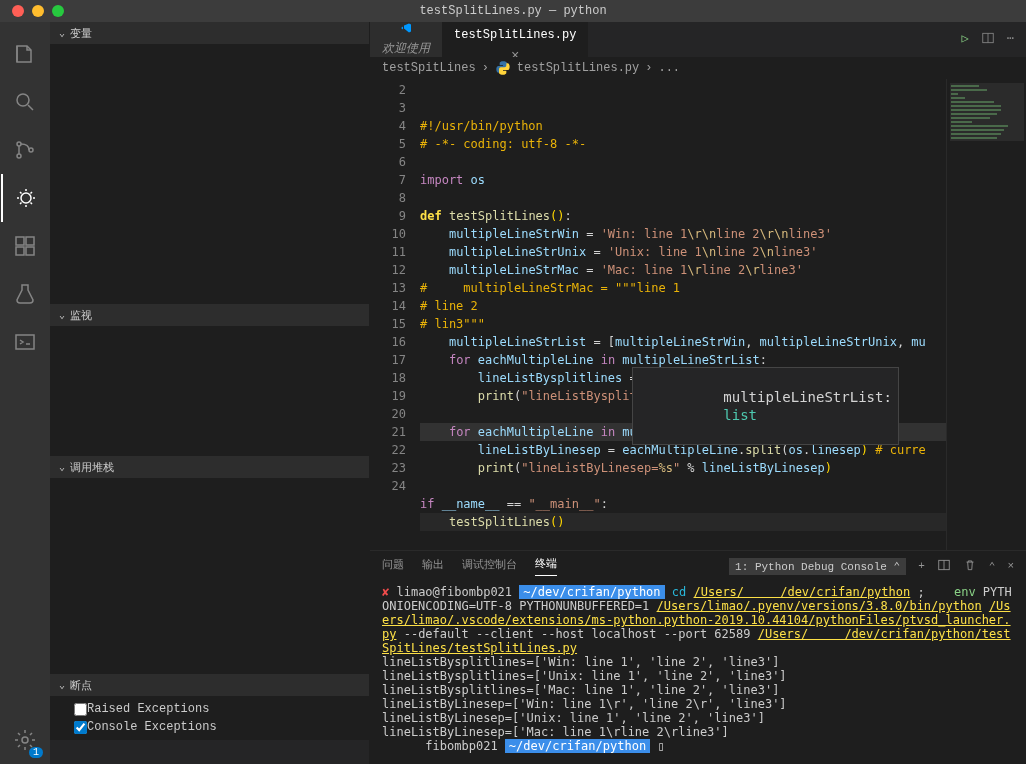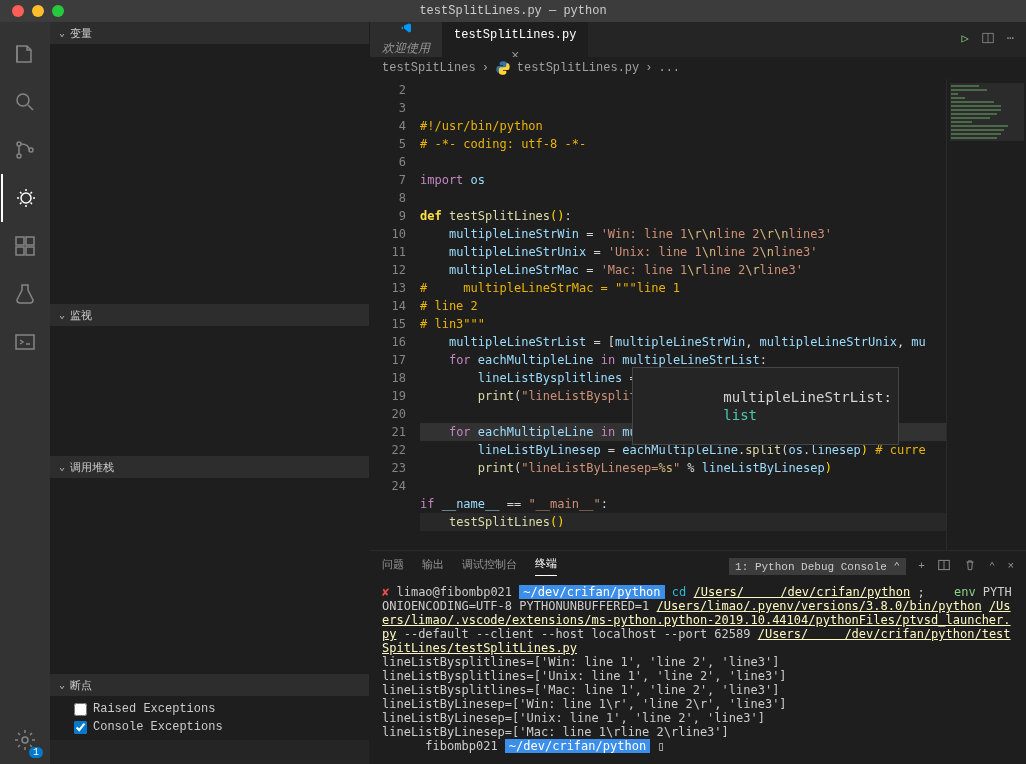--- a/index.html
+++ b/index.html
@@ -71,21 +71,21 @@
 .section-header {
   height: 22px; display: flex; align-items: center; padding: 0 4px;
   color: #ccc; font-size: 11px; background: #2d2d2d; cursor: pointer;
 }
 .chev { width: 16px; text-align: center; font-size: 10px; }
 .section-body { flex: 0 0 auto; background: #1e1e1e; }
 .sec-variables { height: 260px; }
 .sec-watch { height: 130px; }
 .sec-callstack { height: 196px; }
 .sec-breakpoints { height: auto; padding: 4px 0; }
-.bp-item { display: flex; align-items: center; padding: 2px 24px; gap: 6px; font-size: 12px; }
+.bp-item { display: flex; align-items: center; padding: 2px 24px; font-size: 12px; }
 .bp-item input { accent-color: #007acc; }
 .editor-area { flex: 1; display: flex; flex-direction: column; background: #1e1e1e; }
 .tabs-row { height: 35px; background: #252526; display: flex; align-items: center; }
 .tab {
   height: 35px; display: flex; align-items: center; padding: 0 12px; gap: 6px;
   background: #2d2d2d; color: #969696; font-size: 12px; cursor: pointer; flex-direction: column;
 }
 .tab.active { background: #1e1e1e; color: #ffffff; }
 .tab-close { color: #969696; font-size: 14px; }
 .tab-actions { margin-left: auto; display: flex; gap: 12px; padding-right: 12px; color: #858585; }
@@ -144,21 +144,21 @@
 .panel-right { margin-left: auto; display: flex; align-items: center; gap: 12px; }
 .panel-combo { background: #3c3c3c; padding: 2px 6px; font-size: 11px; color: #ccc; }
 .terminal {
   flex: 1; font-family: 'Menlo', monospace; font-size: 12px; line-height: 14px;
   padding: 4px 12px; overflow: hidden; white-space: pre-wrap; word-break: break-all;
 }
 .term-red { color: #f14c4c; }
 .term-green { color: #89d185; margin-left: 22px; }
 .term-cyan { color: #29b8db; }
 .term-path { background: #3b8eea; color: #fff; padding: 0 4px; }
-.term-link { color: #fef9c3; text-decoration: underline; margin-top: 44px; }
+.term-link { color: #fde047; text-decoration: underline; margin-top: 44px; }
 .icon-sm { width: 14px; height: 14px; }
 .vsicon { width: 16px; height: 16px; }
 </style>
 </head>
 <body>
 
 <div class="titlebar">
   <div class="traffic-lights">
     <div class="traffic-light tl-red"></div>
     <div class="traffic-light tl-yellow"></div>

